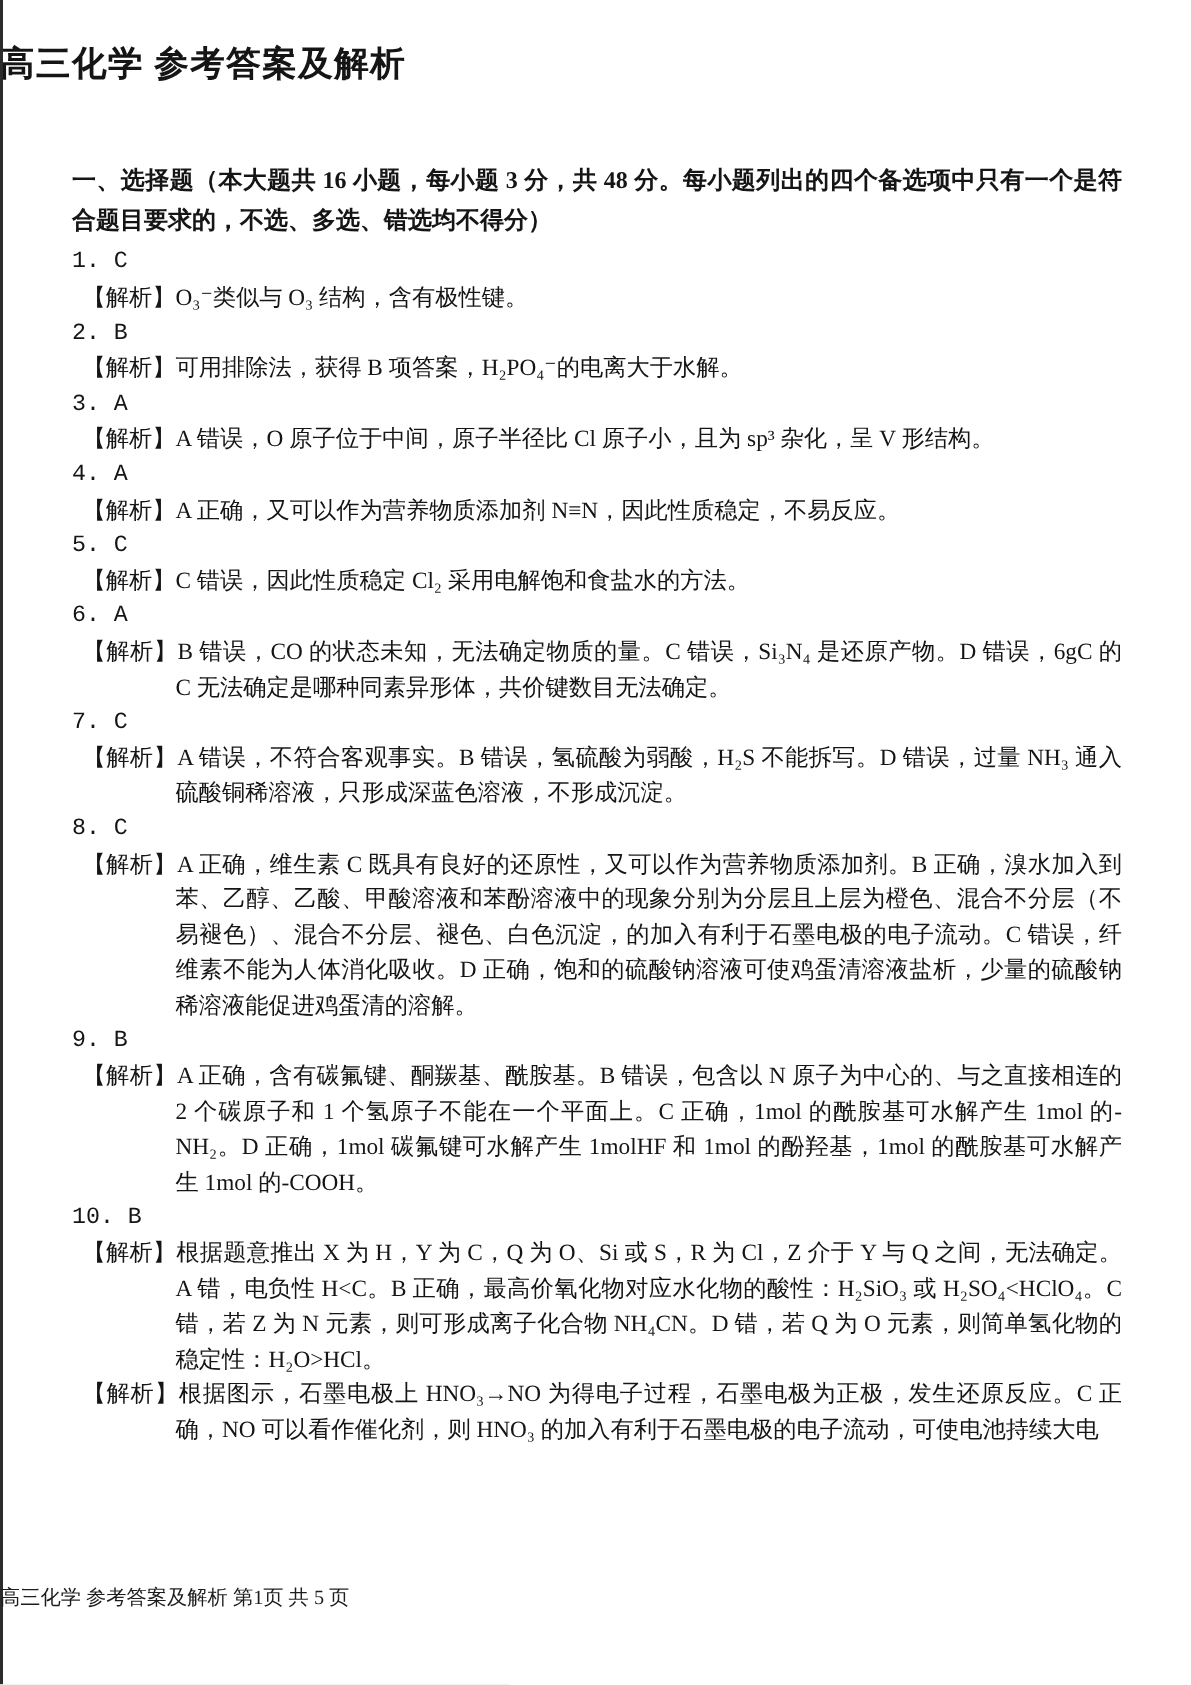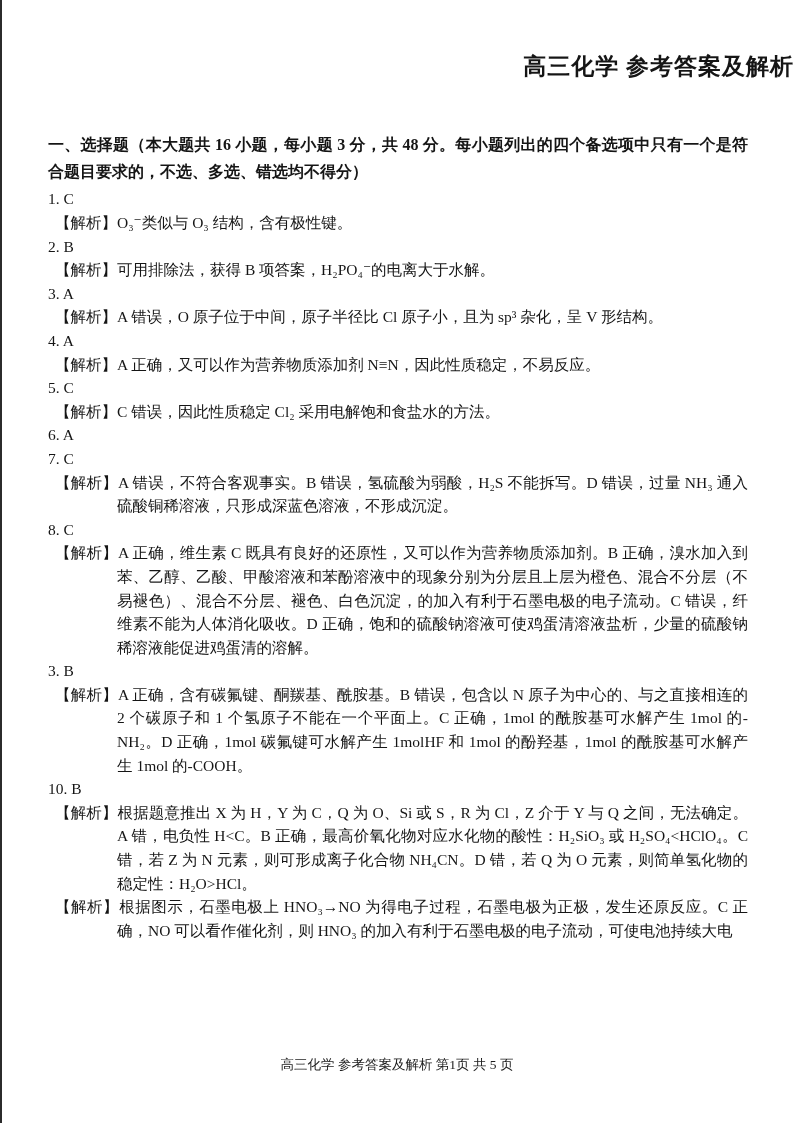--- a/index.html
+++ b/index.html
@@ -22,61 +22,62 @@
   .scan-edge {
     position: absolute;
     left: 0;
     top: 0;
     width: 2px;
     height: 1123px;
     background: #2b2b2b;
   }
   .title {
     margin: 0;
-    padding-top: 50px;
+    padding-top: 26px;
     font-size: 23px;
     line-height: 34px;
     font-weight: bold;
-    text-align: right;
+    text-align: left;
     letter-spacing: 1px;
   }
   .content {
     margin: 0 46px 0 48px;
   }
   .section-heading {
     margin: 47px 0 2px 0;
     font-size: 16px;
     line-height: 27.2px;
     font-weight: bold;
     text-align: justify;
   }
   .answers {
     font-size: 15.5px;
     line-height: 23.6px;
   }
   .item { margin: 0; }
   .answer-line {
     margin: 0;
+    font-family: Liberation Mono, monospace;
   }
   .analysis {
     margin: 0 0 0 7px;
     padding-left: 62px;
     text-indent: -62px;
     text-align: justify;
   }
   .alabel {
     letter-spacing: 0;
     margin-top: 24px;
   }
   .footer {
     position: absolute;
     top: 1056px;
     left: 0;
     width: 100%;
-    text-align: center;
+    text-align: left;
     font-size: 13.5px;
     color: #1c1c1c;
   }
 </style>
 </head>
 <body>
 
 <div class="sheet">
   <div class="scan-edge"></div>
 
@@ -100,31 +101,32 @@
         <div class="item">
           <div class="answer-line">4. A</div>
           <p class="analysis"><span class="alabel">【解析】</span><span>A 正确，又可以作为营养物质添加剂 N≡N，因此性质稳定，不易反应。</span></p>
         </div>
         <div class="item">
           <div class="answer-line">5. C</div>
           <p class="analysis"><span class="alabel">【解析】</span><span>C 错误，因此性质稳定 Cl₂ 采用电解饱和食盐水的方法。</span></p>
         </div>
         <div class="item">
           <div class="answer-line">6. A</div>
+          <p class="analysis"><span class="alabel">【解析】</span><span>B 错误，CO 的状态未知，无法确定物质的量。C 错误，Si₃N₄ 是还原产物。D 错误，6gC 的 C 无法确定是哪种同素异形体，共价键数目无法确定。</span></p>
         </div>
         <div class="item">
           <div class="answer-line">7. C</div>
           <p class="analysis"><span class="alabel">【解析】</span><span>A 错误，不符合客观事实。B 错误，氢硫酸为弱酸，H₂S 不能拆写。D 错误，过量 NH₃ 通入硫酸铜稀溶液，只形成深蓝色溶液，不形成沉淀。</span></p>
         </div>
         <div class="item">
           <div class="answer-line">8. C</div>
           <p class="analysis"><span class="alabel">【解析】</span><span>A 正确，维生素 C 既具有良好的还原性，又可以作为营养物质添加剂。B 正确，溴水加入到苯、乙醇、乙酸、甲酸溶液和苯酚溶液中的现象分别为分层且上层为橙色、混合不分层（不易褪色）、混合不分层、褪色、白色沉淀，的加入有利于石墨电极的电子流动。C 错误，纤维素不能为人体消化吸收。D 正确，饱和的硫酸钠溶液可使鸡蛋清溶液盐析，少量的硫酸钠稀溶液能促进鸡蛋清的溶解。</span></p>
         </div>
         <div class="item">
-          <div class="answer-line">3. B</div>
+          <div class="answer-line">9. B</div>
           <p class="analysis"><span class="alabel">【解析】</span><span>A 正确，含有碳氟键、酮羰基、酰胺基。B 错误，包含以 N 原子为中心的、与之直接相连的 2 个碳原子和 1 个氢原子不能在一个平面上。C 正确，1mol 的酰胺基可水解产生 1mol 的-NH₂。D 正确，1mol 碳氟键可水解产生 1molHF 和 1mol 的酚羟基，1mol 的酰胺基可水解产生 1mol 的-COOH。</span></p>
         </div>
         <div class="item">
           <div class="answer-line">10. B</div>
           <p class="analysis"><span class="alabel">【解析】</span><span>根据题意推出 X 为 H，Y 为 C，Q 为 O、Si 或 S，R 为 Cl，Z 介于 Y 与 Q 之间，无法确定。A 错，电负性 H&lt;C。B 正确，最高价氧化物对应水化物的酸性：H₂SiO₃ 或 H₂SO₄&lt;HClO₄。C 错，若 Z 为 N 元素，则可形成离子化合物 NH₄CN。D 错，若 Q 为 O 元素，则简单氢化物的稳定性：H₂O&gt;HCl。</span></p>
         </div>
         <div class="item">
           <p class="analysis"><span class="alabel">【解析】</span><span>根据图示，石墨电极上 HNO₃→NO 为得电子过程，石墨电极为正极，发生还原反应。C 正确，NO 可以看作催化剂，则 HNO₃ 的加入有利于石墨电极的电子流动，可使电池持续大电</span></p>
         </div>
       </main>

